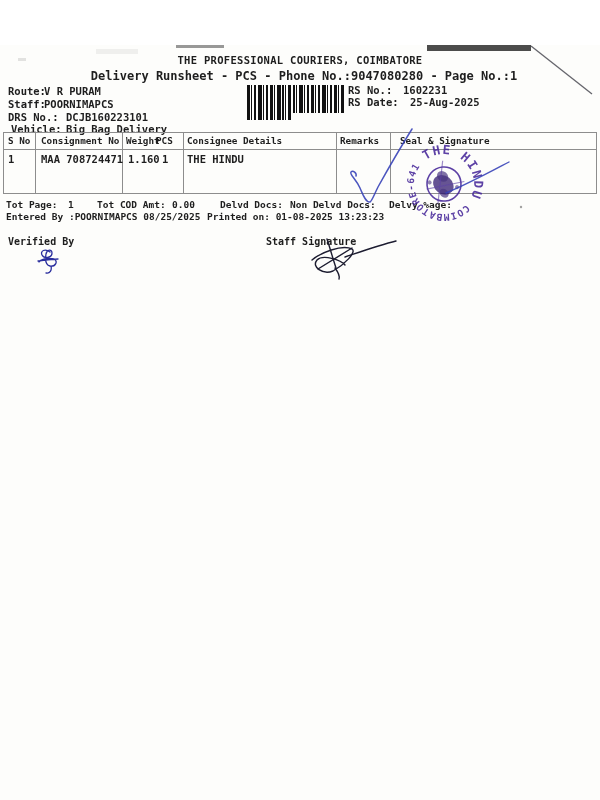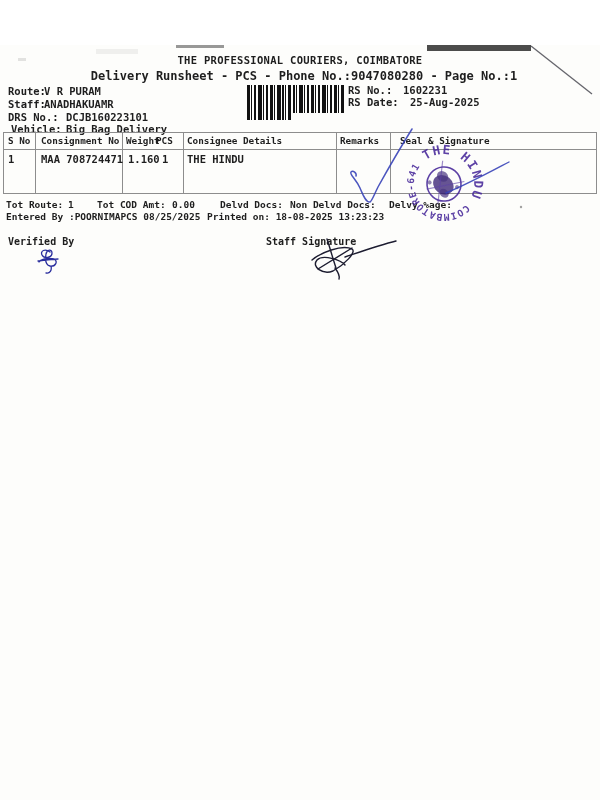--- a/index.html
+++ b/index.html
@@ -27,21 +27,21 @@
 <body>
 
 <div class="page">
 
   <div class="abs title1">THE PROFESSIONAL COURIERS, COIMBATORE</div>
   <div class="abs title2">Delivery Runsheet - PCS - Phone No.:9047080280 - Page No.:1</div>
 
   <span class="abs info" style="left:8px;top:40px;">Route:</span>
   <span class="abs info" style="left:44px;top:40px;">V R PURAM</span>
   <span class="abs info" style="left:8px;top:53px;">Staff:</span>
-  <span class="abs info" style="left:44px;top:53px;">ANADHAKUAMR</span>
+  <span class="abs info" style="left:44px;top:53px;">POORNIMAPCS</span>
   <span class="abs info" style="left:8px;top:66px;">DRS No.:</span>
   <span class="abs info" style="left:66px;top:66px;">DCJB160223101</span>
   <span class="abs info" style="left:11px;top:78px;text-align:center;">Vehicle:</span>
   <span class="abs info" style="left:66px;top:78px;">Big Bag Delivery</span>
 
   <svg class="overlay" style="left:247px;top:40px;" width="98" height="37" viewBox="0 0 98 37">
     <g fill="#111111">
       <rect x="0" y="0" width="3" height="35"></rect>
         <rect x="4" y="0" width="1" height="35"></rect>
       <rect x="7" y="0" width="2" height="35"></rect>
@@ -97,30 +97,30 @@
 
   <div>
     <span class="abs td" style="left:8px;">1</span>
     <span class="abs td" style="left:41px;">MAA 708724471</span>
     <span class="abs td" style="left:128px;">1.160</span>
     <span class="abs td" style="left:162px;">1</span>
     <span class="abs td" style="left:187px;">THE HINDU</span>
     <span class="abs td" style="left:340px;"></span>
   </div>
 
-  <span class="abs sum" style="left:6px;">Tot Route:</span>
+  <span class="abs sum" style="left:6px;">Tot Page:</span>
   <span class="abs sum" style="left:68px;">1</span>
   <span class="abs sum" style="left:97px;">Tot COD Amt:</span>
   <span class="abs sum" style="left:172px;">0.00</span>
   <span class="abs sum" style="left:220px;">Delvd Docs:</span>
   <span class="abs sum" style="left:290px;">Non Delvd Docs:</span>
   <span class="abs sum" style="left:389px;">Delvy %age:</span>
 
   <span class="abs sum2" style="left:6px;">Entered By :POORNIMAPCS 08/25/2025</span>
-  <span class="abs sum2" style="left:207px;">Printed on: 18-08-2025 13:23:23</span>
+  <span class="abs sum2" style="left:207px;">Printed on: 01-08-2025 13:23:23</span>
 
   <span class="abs signoff" style="left:8px;">Verified By</span>
   <span class="abs signoff" style="left:266px;">Staff Signature</span>
 
   <svg class="overlay" width="600" height="800" viewBox="0 0 600 800">
 
     <rect x="427" y="0" width="104" height="6" fill="#1a1a1a" opacity="0.78"></rect>
     <rect x="176" y="0" width="48" height="3" fill="#333333" opacity="0.5"></rect>
     <rect x="96" y="4" width="42" height="5" fill="#888888" opacity="0.12"></rect>
     <rect x="18" y="13" width="8" height="3" fill="#777777" opacity="0.2"></rect>

